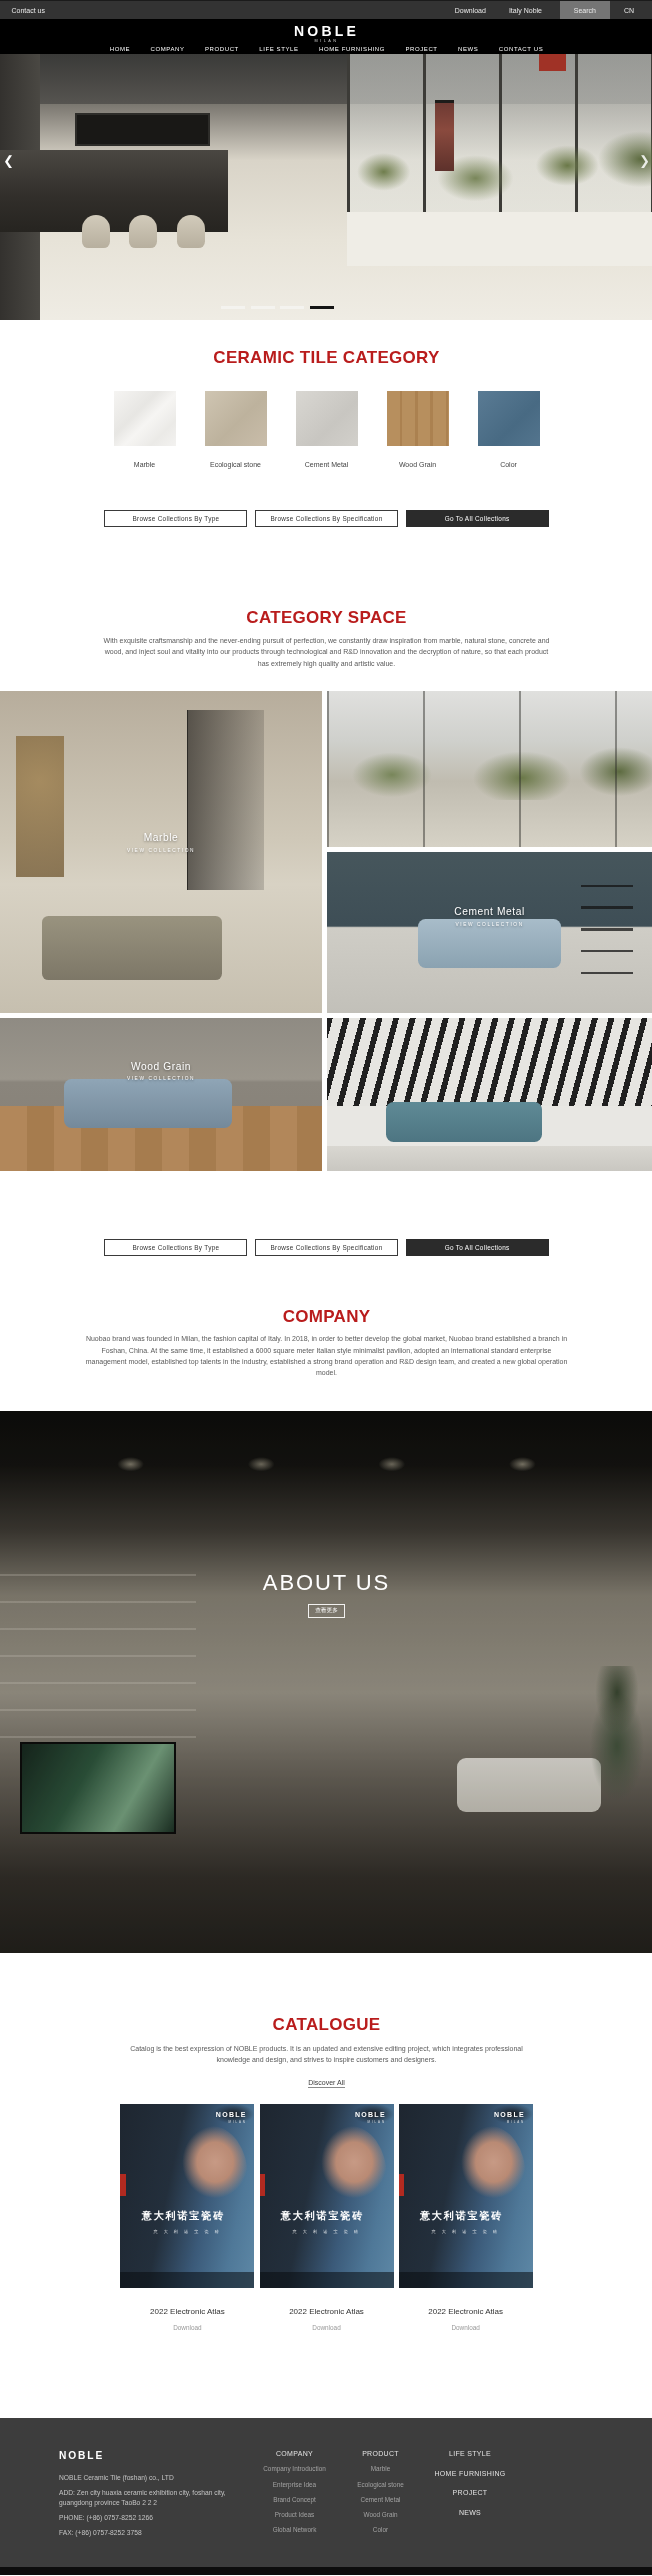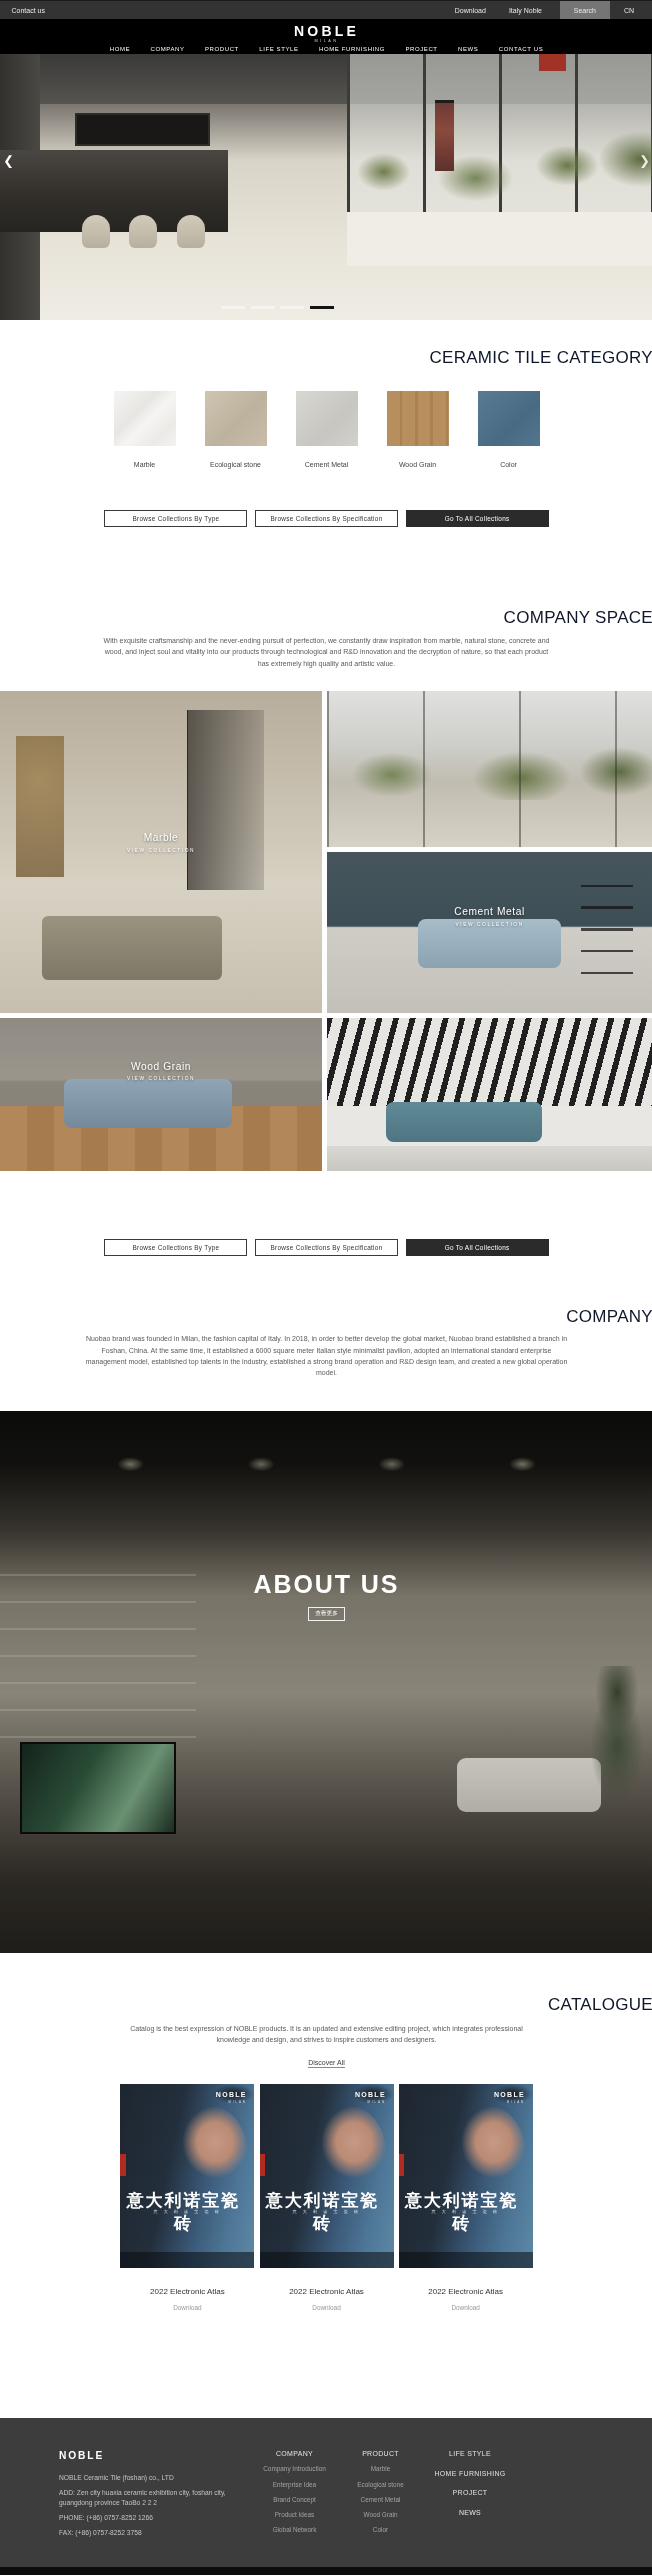--- a/index.html
+++ b/index.html
@@ -41,21 +41,21 @@
   .hero .garment { position:absolute; left:435px; top:46px; width:19px; height:71px;
     background:linear-gradient(180deg,#6e3a33,#8a4a3e 40%,#5d312b); border-top:3.8px solid #1d1c1a; }
   .hero .redbox { position:absolute; left:539px; top:0; width:27px; height:16.6px; background:#a03226; }
   .hero .arrow { position:absolute; top:99px; color:#fff; font-size:12.7px; font-family:"DejaVu Sans",sans-serif; cursor:pointer; z-index:3; }
   .hero .arrow.prev { left:3.2px; } .hero .arrow.next { right:3.2px; opacity:.85; }
   .hero-dots { position:absolute; left:221px; bottom:11.5px; display:flex; gap:5.7px; z-index:3; }
   .hero-dots .bar { width:24px; height:2.2px; background:#f4f3ef; cursor:pointer; }
   .hero-dots .bar.active { background:#141414; }
 
   
-  .sec-title { text-align:right; font-size:17px; font-weight:normal; color:#0f172a; letter-spacing:0.3px; }
+  .sec-title { text-align:center; font-size:17px; font-weight:bold; color:#b91c1c; letter-spacing:0.3px; }
   .sec-para { margin:7.6px auto 0; max-width:446px; text-align:center; font-size:7px; line-height:1.6; color:#5a5a5a; }
   .btn-row { display:flex; justify-content:center; gap:7.6px; }
   .btn { width:143px; height:17px; display:flex; align-items:center; justify-content:center;
          font-size:6.4px; letter-spacing:0.3px; color:#333; background:#fff; border:0.6px solid #3a3a3a; cursor:pointer; }
   .btn.dark { background:#2b2b2b; color:#fff; border-color:#2b2b2b; }
 
   
   .sec-category { height:266px; padding-top:28px; }
   .tiles { margin-top:23px; display:flex; justify-content:center; gap:29px; }
   .tile { width:62px; cursor:pointer; }
@@ -116,41 +116,41 @@
   .sec-about .shelves { position:absolute; left:0; top:30%; width:30%; height:32%;
     background:repeating-linear-gradient(180deg,rgba(236,230,219,.28) 0 1.9px,transparent 1.9px 27px); }
   .sec-about .tv { position:absolute; left:3%; top:61%; width:24%; height:17%; border:2.5px solid #0a0a0a;
     background:linear-gradient(120deg,#16281f,#2f5a40 40%,#7fae8a 70%,#1c3326); }
   .sec-about .sofa { position:absolute; right:8%; top:64%; width:22%; height:10%; border-radius:9px;
     background:linear-gradient(180deg,#efece5,#d4d0c6); }
   .sec-about .plant { position:absolute; right:1%; top:47%; width:9%; height:27%;
     background:radial-gradient(50% 38% at 50% 18%,#3c4a33,transparent 75%), radial-gradient(62% 50% at 50% 55%,#465740,transparent 75%); }
   .sec-about .shade { position:absolute; inset:0; background:rgba(18,16,13,.18); }
   .about-content { position:relative; z-index:2; text-align:center; color:#fff; padding-top:159px; }
-  .about-title { font-size:25px; font-weight:bold; letter-spacing:1.9px; }
+  .about-title { font-size:22px; font-weight:normal; letter-spacing:1.9px; }
   .about-para { margin:56px auto 0; max-width:382px; font-size:8.3px; line-height:2.05; color:#fdfdfb; }
   .about-btn { margin:7.6px auto 0; width:37px; height:14px; border:0.6px solid rgba(255,255,255,.9);
     display:flex; align-items:center; justify-content:center; font-size:5.7px; color:#fff; cursor:pointer; }
 
   
-  .sec-cat { height:465px; padding-top:42px; }
+  .sec-cat { height:465px; padding-top:62px; }
   .sec-cat .sec-para { max-width:408px; }
   .discover { margin:14px auto 0; width:max-content; font-size:7px; color:#3c3c3c; border-bottom:0.6px solid #8a8a8a; padding-bottom:1.3px; cursor:pointer; }
   .cat-row { margin-top:16px; display:flex; justify-content:center; gap:5.1px; }
   .cat-item { width:134px; }
   .cover { position:relative; width:134px; height:184px; overflow:hidden; cursor:pointer;
     background:linear-gradient(102deg,#1e2630 0%,#232f3c 38%,#3b5a79 62%,#4f7898 82%,#5e88a6 100%); }
   .cover .face { position:absolute; right:5%; top:12%; width:54%; height:56%; border-radius:50%;
     background:radial-gradient(closest-side at 55% 35%, #c79a85 0%, #b98a74 55%, transparent 100%); }
   .cover .hair { position:absolute; right:0; top:0; width:48%; height:30%;
     background:radial-gradient(closest-side at 68% 18%, #15181d, rgba(21,24,29,0)); }
   .cover .red-tab { position:absolute; left:0; top:38%; width:5.7px; height:21.7px; background:#b22a20; }
   .cover .brand { position:absolute; top:6.4px; right:7.6px; text-align:right; color:#fff; font-size:7px; font-weight:bold; letter-spacing:1.3px; }
   .cover .brand-sub { position:absolute; top:15.3px; right:7.6px; color:rgba(255,255,255,.8); font-size:2.9px; letter-spacing:1.9px; }
-  .cover .cn { position:absolute; top:57%; left:0; right:8px; text-align:center; color:#fff; font-size:17px; font-weight:bold; letter-spacing:1.9px; }
+  .cover .cn { position:absolute; top:57%; left:0; right:8px; text-align:center; color:#fff; font-size:10px; font-weight:bold; letter-spacing:1.9px; }
   .cover .cn-small { position:absolute; top:68%; left:0; right:0; text-align:center; color:rgba(255,255,255,.85); font-size:4.1px; letter-spacing:2.5px; }
   .cover .cv-bottom { position:absolute; bottom:0; left:0; right:0; height:16.6px; background:rgba(10,12,16,.55); }
   .cat-title { margin-top:19px; text-align:center; font-size:8px; color:#333; }
   .cat-dl { margin-top:7.6px; text-align:center; font-size:6.4px; color:#999; cursor:pointer; }
 
   
   .footer { height:157px; background:#3d3d3d; position:relative; }
   .footer-grid { display:grid; grid-template-columns:191px 89px 83px 96px 1fr; padding:32px 38px 0 59px; }
   .f-logo { color:#fff; font-size:10.2px; font-weight:bold; letter-spacing:1.9px; }
   .f-info { margin-top:11.5px; font-size:6.7px; color:#c4c4c4; line-height:1.5; }
@@ -244,21 +244,21 @@
     </div>
   </div>
   <div class="btn-row">
     <div class="btn">Browse Collections By Type</div>
     <div class="btn">Browse Collections By Specification</div>
     <div class="btn dark">Go To All Collections</div>
   </div>
 </div>
 
 <div class="sec-ps">
-  <div class="sec-title">COMPANY SPACE</div>
+  <div class="sec-title">CATEGORY SPACE</div>
   <div class="sec-para">With exquisite craftsmanship and the never-ending pursuit of perfection, we constantly draw inspiration from marble, natural stone, concrete and wood, and inject soul and vitality into our products through technological and R&amp;D innovation and the decryption of nature, so that each product has extremely high quality and artistic value.</div>
   <div class="ps-grid">
     <div class="ps-card ps-c1">
       <div class="feat-a"></div>
       <div class="feat-b"></div>
       <div class="feat-c"></div>
       <div class="ps-label">
         <div class="ps-name">Marble</div>
         <div class="ps-cta">VIEW COLLECTION</div>
       </div>

